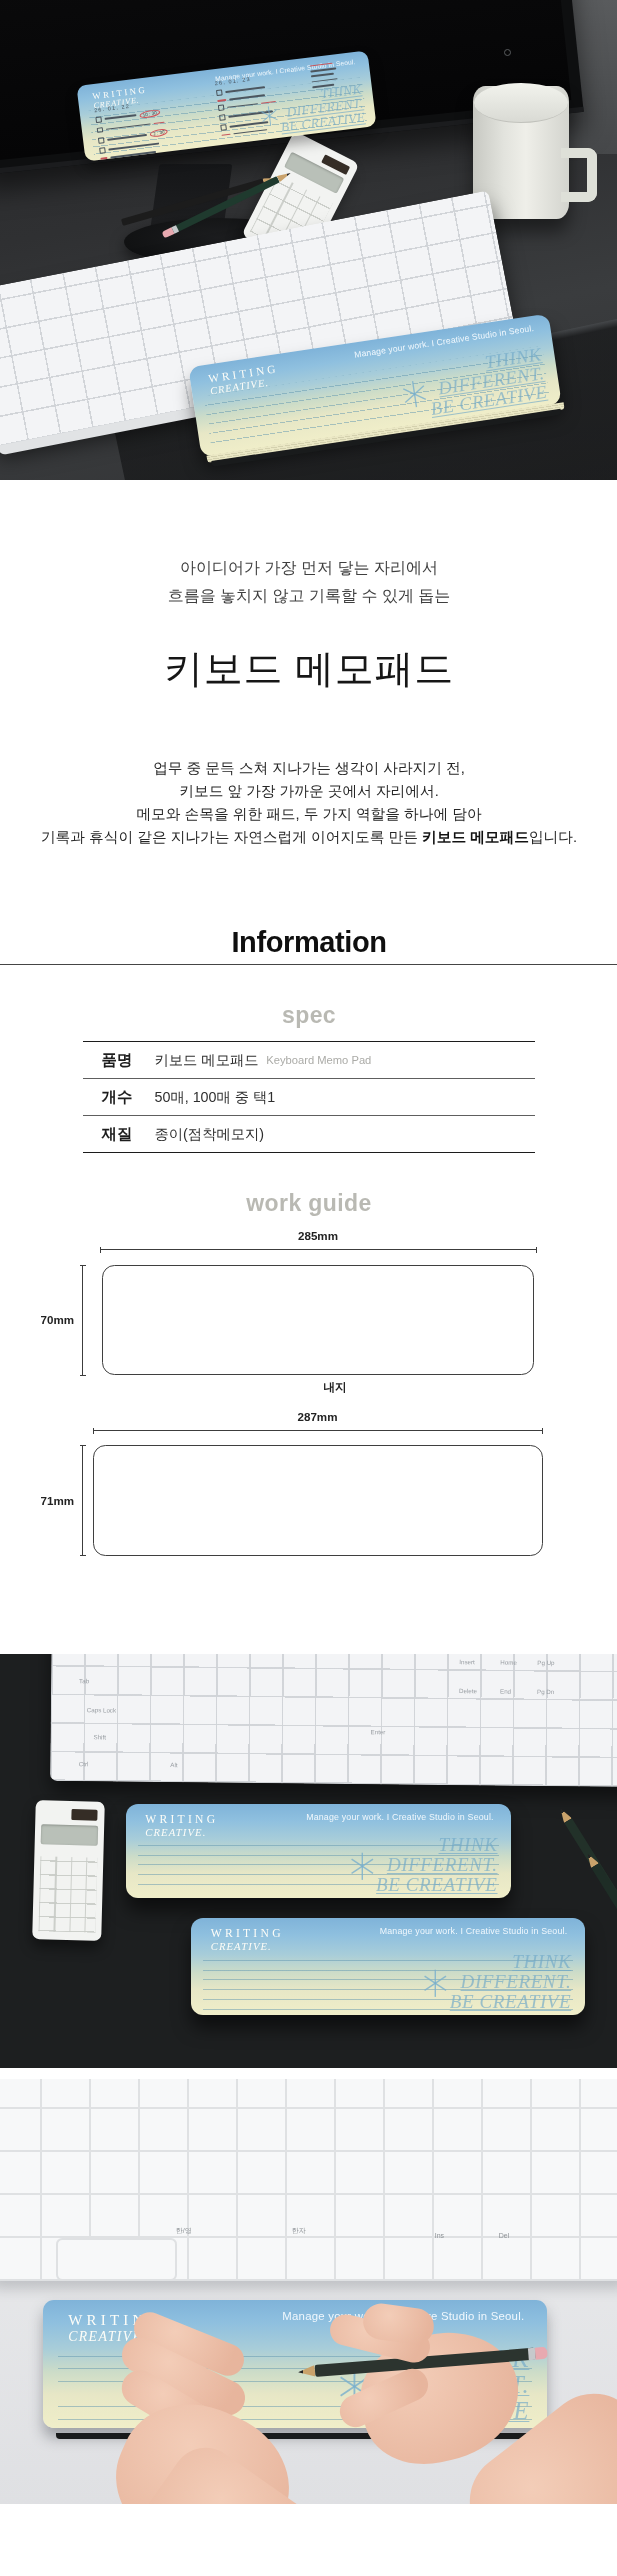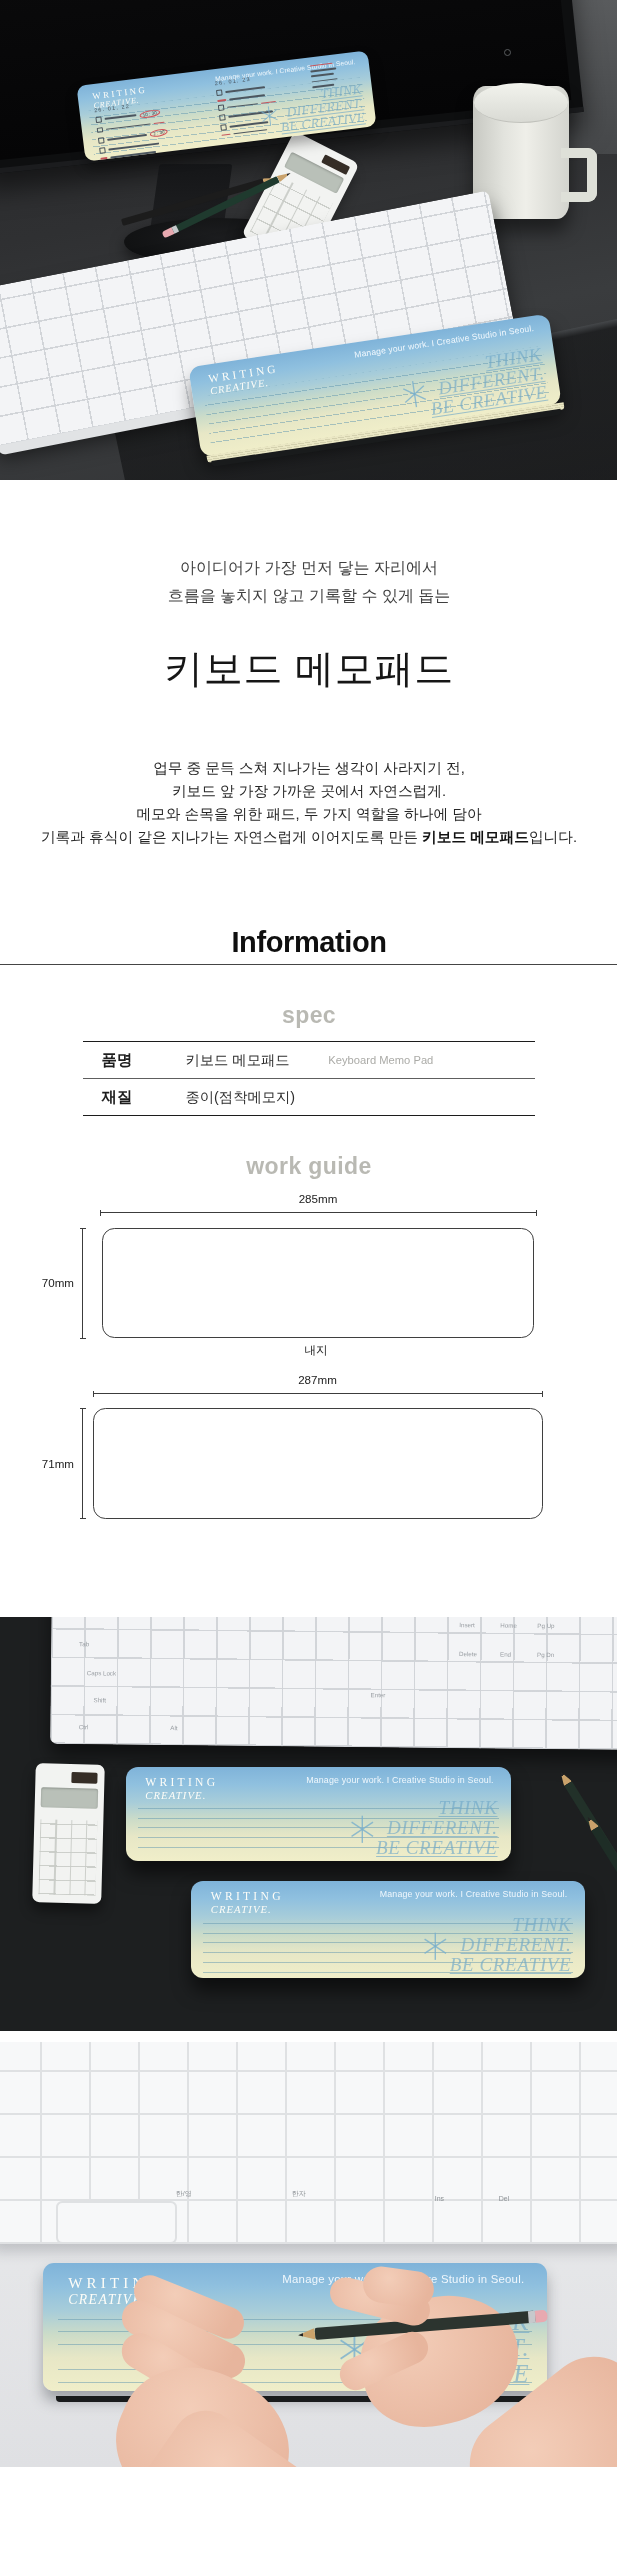--- a/index.html
+++ b/index.html
@@ -88,29 +88,29 @@
 
   
   .intro{margin:74px 0 0;text-align:center;font-size:16px;line-height:28px;color:#3f3f3f;}
   .title{margin:31px 0 0;text-align:center;font-size:39px;line-height:56px;font-weight:500;color:#161616;letter-spacing:0.8px;}
   .desc{margin:60px 0 0;text-align:center;font-size:14.7px;line-height:23px;color:#262626;}
   .desc b{font-weight:700;color:#111;}
   .info-heading{margin:74px 0 0;text-align:center;font-size:29px;line-height:39px;font-weight:800;color:#0f0f0f;letter-spacing:-0.4px;}
   .info-rule{margin-top:1.5px;height:1.5px;background:#454545;width:100%;}
   .sub-heading{margin:36px 12px 0;text-align:center;font-size:23px;line-height:28px;font-weight:700;color:#b9b9b3;letter-spacing:0.4px;}
   .spec-table{width:452px;margin:12.4px auto 0;border-top:1.5px solid #1c1c1c;border-bottom:1.5px solid #1c1c1c;}
-  .spec-row{display:flex;align-items:center;height:36px;border-bottom:0.8px solid #5e5e5e;gap:31px;}
+  .spec-row{display:flex;align-items:center;height:36px;border-bottom:0.8px solid #5e5e5e;}
   .spec-row:last-child{border-bottom:none;}
   .spec-label{width:53px;padding-left:18.5px;font-weight:700;font-size:15.4px;color:#1d1d1d;flex:none;}
   .spec-value{font-size:14.3px;color:#2e2e2e;}
   .spec-en{color:#ababa7;font-size:11.2px;margin-left:7.7px;}
 
   
   .diagrams{position:relative;margin-top:16px;height:347px;font-size:11.6px;color:#222;}
-  .dim-label{position:absolute;text-align:center;}
+  .dim-label{position:absolute;text-align:center;font-weight:bold;}
   .hline{position:absolute;border-top:0.8px solid #3c3c3c;}
   .hline:before,.hline:after{content:"";position:absolute;top:-3.1px;width:0.8px;height:6.2px;background:#3c3c3c;}
   .hline:before{left:0;} .hline:after{right:0;}
   .vline{position:absolute;border-left:0.8px solid #3c3c3c;}
   .vline:before,.vline:after{content:"";position:absolute;left:-3.1px;width:6.2px;height:0.8px;background:#3c3c3c;}
   .vline:before{top:0;} .vline:after{bottom:0;}
   .diag-rect{position:absolute;border:0.8px solid #3f3f3f;border-radius:12.4px;background:#fff;}
 
   
   .photo2{height:414px;background:#1d1f20;margin-top:74px;}
@@ -298,52 +298,56 @@
 
 <p class="intro">
   <span>아이디어가 가장 먼저 닿는 자리에서</span><br>
   <span>흐름을 놓치지 않고 기록할 수 있게 돕는</span>
 </p>
 
 <h1 class="title">키보드 메모패드</h1>
 
 <p class="desc">
   <span>업무 중 문득 스쳐 지나가는 생각이 사라지기 전,</span><br>
-  <span>키보드 앞 가장 가까운 곳에서 자연스럽게.</span><br>
+  <span>키보드 앞 가장 가까운 곳에서 자리에서.</span><br>
   <span>메모와 손목을 위한 패드, 두 가지 역할을 하나에 담아</span><br>
   <span>기록과 휴식이 같은 지나가는 자연스럽게 이어지도록 만든 </span><b>키보드 메모패드</b><span>입니다.</span>
 </p>
 
 <h2 class="info-heading">Information</h2>
 <div class="info-rule"></div>
 
 <h3 class="sub-heading">spec</h3>
 
 <div class="spec-table">
   <div class="spec-row">
     <span class="spec-label">품명</span>
     <span class="spec-value">키보드 메모패드</span>
     <span class="spec-en">Keyboard Memo Pad</span>
   </div>
   <div class="spec-row">
+    <span class="spec-label">개수</span>
+    <span class="spec-value">50매, 100매 중 택1</span>
+  </div>
+  <div class="spec-row">
     <span class="spec-label">재질</span>
     <span class="spec-value">종이(점착메모지)</span>
   </div>
 </div>
 
 <h3 class="sub-heading sg">work guide</h3>
 
 <div class="diagrams">
 
   <span class="dim-label" style="left:102px;top:-4.6px;width:432px;">285mm</span>
   <div class="hline" style="left:100px;top:15.4px;width:437px;"></div>
   <span class="dim-label" style="left:29px;top:80px;width:45px;text-align:right;">70mm</span>
   <div class="vline" style="left:82px;top:32px;height:110px;"></div>
   <div class="diag-rect" style="left:102px;top:32px;width:430px;height:108px;"></div>
-  <span class="dim-label" style="left:100px;top:147px;width:432px;">내지</span>
+  <span class="dim-label" style="left:119px;top:147px;width:432px;">내지</span>
 
   <span class="dim-label" style="left:93px;top:177px;width:449px;">287mm</span>
   <div class="hline" style="left:93px;top:197px;width:450px;"></div>
   <span class="dim-label" style="left:29px;top:261px;width:45px;text-align:right;">71mm</span>
   <div class="vline" style="left:82px;top:212px;height:110px;"></div>
   <div class="diag-rect" style="left:93px;top:212px;width:448px;height:109px;"></div>
 </div>
 
 <section class="photo2">
   <div class="kb kb2">

